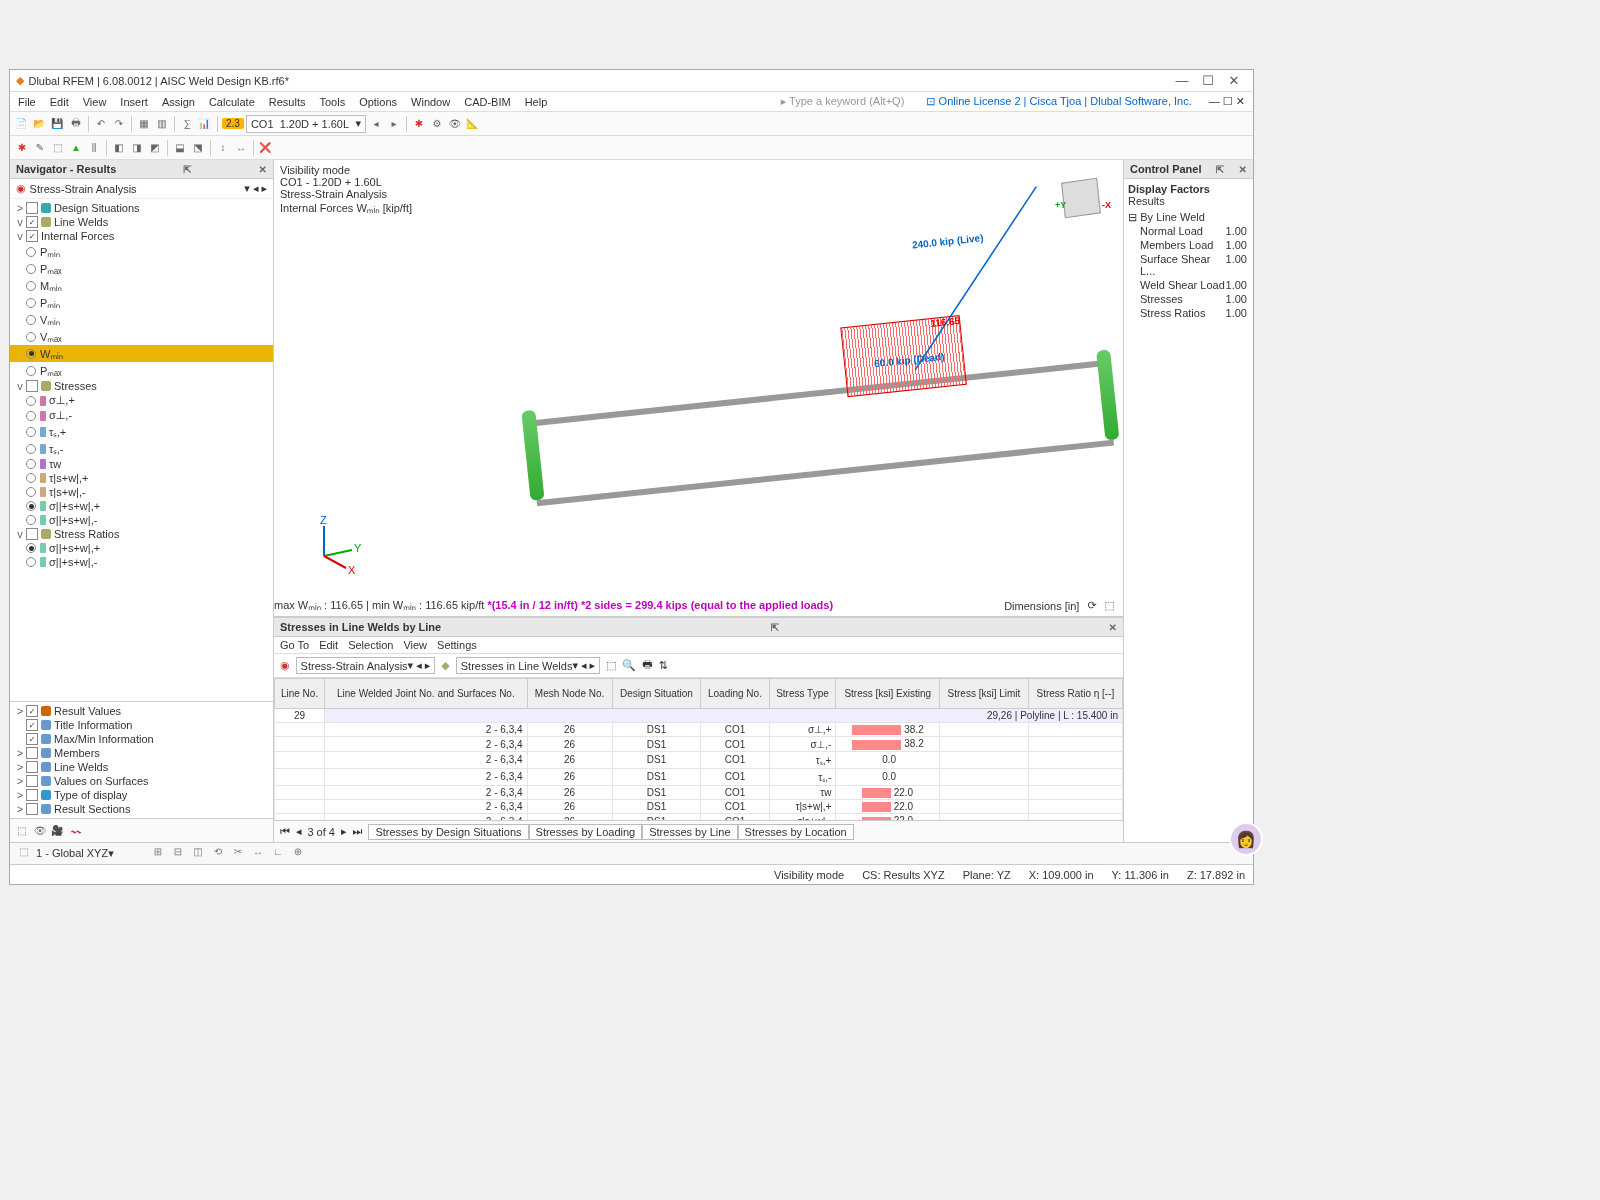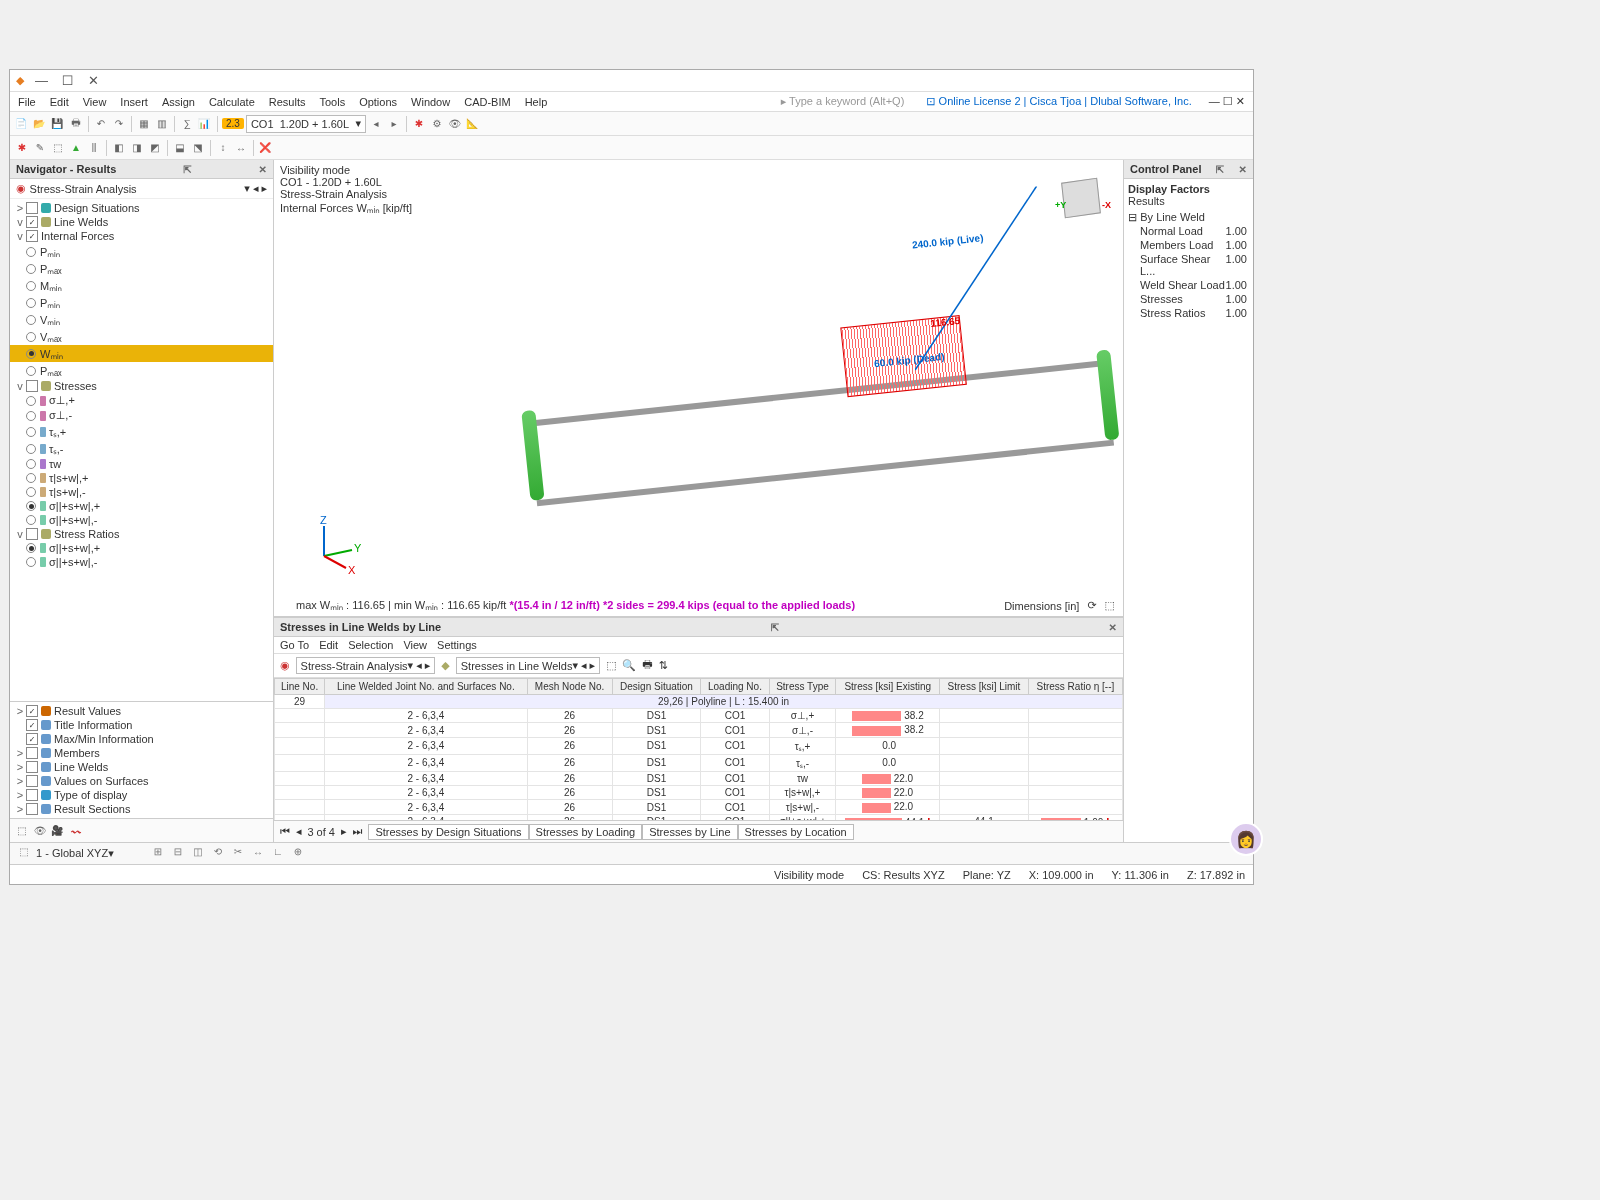--- a/index.html
+++ b/index.html
@@ -28,62 +28,63 @@
 .tree .tg{width:12px;text-align:center;color:#666;cursor:default}
 .tree .ck{width:12px;height:12px;border:1px solid #888;margin-right:3px;display:inline-flex;align-items:center;justify-content:center;font-size:8px}
 .tree .rd{width:10px;height:10px;border:1px solid #888;border-radius:50%;margin-right:4px;display:inline-flex;align-items:center;justify-content:center}
 .tree .rd.on::after{content:"";width:5px;height:5px;background:#333;border-radius:50%}
 .tree .cico{display:inline-block;width:6px;height:10px;margin-right:3px;border-radius:1px}
 .l1{padding-left:6px}.l2{padding-left:22px}.l3{padding-left:40px}
 .nav2{border-top:1px solid #ccc}
 .center{flex:1;display:flex;flex-direction:column;min-width:0}
 .vp{flex:1;background:#fff;position:relative;border-bottom:1px solid #ccc;overflow:hidden}
 .vp .vinfo{position:absolute;left:6px;top:4px;font-size:10px;color:#444}
-.vp .cap{position:absolute;left:22px;bottom:4px;font-size:10px}
+.vp .cap{position:absolute;left:0;bottom:4px;font-size:10px}
 .vp .cap b{color:#c000c0}
 .axcube{position:absolute;right:10px;top:10px;width:60px;height:60px}
 .axcube .cube{position:absolute;left:10px;top:10px;width:36px;height:36px;background:#ddd;border:1px solid #999;transform:skewY(-8deg) skewX(6deg)}
 .axcube .lx{position:absolute;right:2px;top:30px;color:#d00;font-weight:600;font-size:9px}
 .axcube .ly{position:absolute;left:2px;top:30px;color:#0a0;font-weight:600;font-size:9px}
 .tri{position:absolute;left:30px;bottom:40px;width:60px;height:60px}
 .beam{position:absolute;left:260px;top:210px;width:580px;height:180px;transform:rotate(-6deg)}
 .beam .top{position:absolute;top:20px;left:0;right:0;height:6px;background:#999}
 .beam .bot{position:absolute;top:100px;left:0;right:0;height:6px;background:#999}
 .beam .sup{position:absolute;width:14px;height:90px;background:linear-gradient(#6c6,#3a3);border-radius:6px}
 .beam .sup.l{left:-6px;top:10px}.beam .sup.r{right:-6px;top:10px}
 .beam .dia{position:absolute;left:320px;top:-40px;width:120px;height:70px;background:repeating-linear-gradient(90deg,#f66,#f66 1px,transparent 1px,transparent 3px);border:1px solid #d00}
 .beam .lbl{position:absolute;font-weight:600;font-size:10px}
 .results{height:225px;display:flex;flex-direction:column;border-top:1px solid #ccc}
 .rtabs{border-bottom:1px solid #ddd;padding:2px 6px;display:flex;align-items:center;gap:10px}
 .rbar{border-bottom:1px solid #ddd;padding:2px 6px;display:flex;align-items:center;gap:6px}
 .rbar .combo2{border:1px solid #bbb;padding:1px 4px;background:#fff;display:flex;align-items:center;min-width:130px}
 .rtbl{flex:1;overflow:auto}
 .rtbl table{width:100%;border-collapse:collapse}
-.rtbl th{background:#efefef;border:1px solid #ccc;padding:2px 4px;font-weight:400;text-align:center;font-size:10px}
+.rtbl th{background:#efefef;border:1px solid #ccc;padding:9px 4px;font-weight:400;text-align:center;font-size:10px}
 .rtbl td{border:1px solid #e4e4e4;padding:1px 4px;font-size:10px;text-align:center}
-.rtbl td.l{text-align:center}
+.rtbl td.l{text-align:right}
 .bar{display:inline-block;height:10px;background:#f88;vertical-align:middle}
 .excl{color:#d00;font-weight:700}
 .rfoot{height:22px;border-top:1px solid #ccc;display:flex;align-items:center;padding:0 6px;gap:6px;background:#fafafa}
 .rfoot .tab{border:1px solid #bbb;padding:1px 6px;background:#fff;cursor:default}
 .cpanel{width:130px;border-left:1px solid #ccc;background:#fff;display:flex;flex-direction:column}
 .cpbody{flex:1;padding:4px;font-size:10px}
 .cprow{display:flex;justify-content:space-between;padding:1px 2px 1px 12px}
 .botbar{height:22px;border-top:1px solid #ccc;background:#f8f8f8;display:flex;align-items:center;padding:0 6px;gap:4px;overflow:hidden}
 .botbar .ic{width:16px;height:16px;font-size:10px;color:#777;text-align:center}
 .status{height:20px;border-top:1px solid #ccc;background:#fff;display:flex;align-items:center;padding:0 8px;gap:18px;font-size:10px;color:#555}
 .status .sp{flex:1}
 .avatar{position:absolute;right:-10px;bottom:28px;width:34px;height:34px;border-radius:50%;background:#dce;border:2px solid #fff;display:flex;align-items:center;justify-content:center;font-size:16px}
 </style>
 </head>
 <body>
 
 <div class="win">
  <div class="titlebar">
   <span style="color:#e67e22;margin-right:4px">◆</span>
+  <span class="t">Dlubal RFEM | 6.08.0012 | AISC Weld Design KB.rf6*</span>
   <span class="wcb">—</span>
   <span class="wcb">☐</span>
   <span class="wcb">✕</span>
  </div>
 
  <div class="menubar" id="menubar">
       <span>File</span>
       <span>Edit</span>
       <span>View</span>
       <span>Insert</span>

